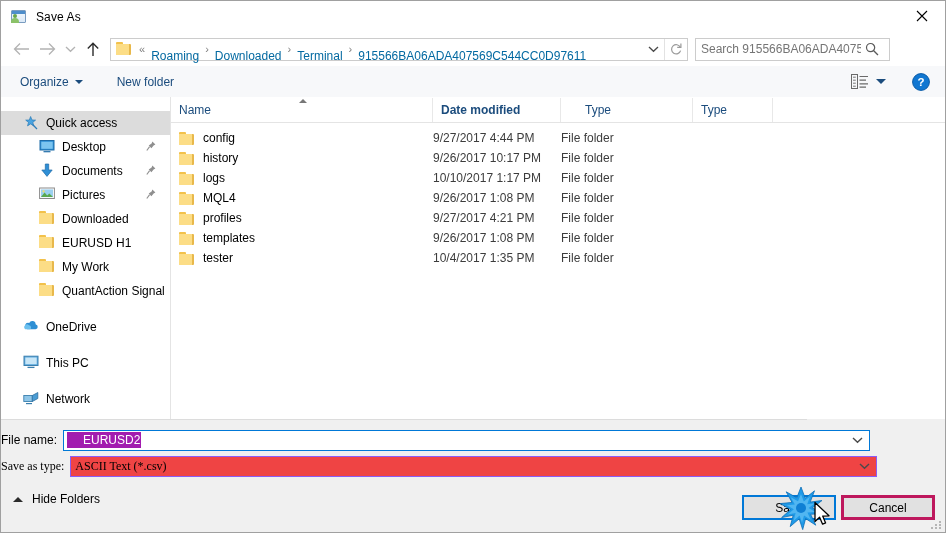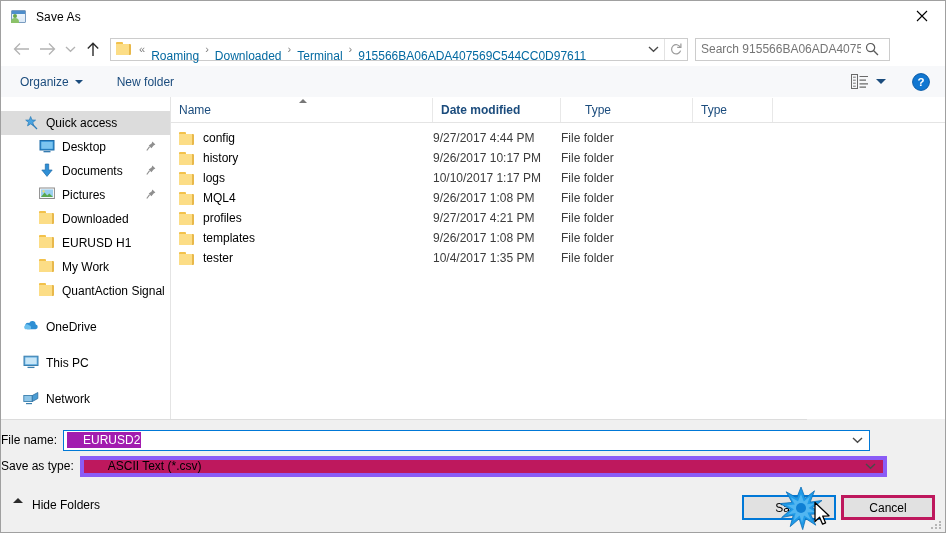--- a/index.html
+++ b/index.html
@@ -386,21 +386,21 @@
   }
   .field-row {
     position: absolute;
     left: 0;
     height: 22px;
     display: flex;
     align-items: center;
     width: 100%;
   }
   .field-row.fname { top: 9px; }
-  .field-row.ftype { top: 35px; }
+  .field-row.ftype { top: 35px; font-family: Liberation Serif, serif; }
   .field-label {
     width: 125px;
     text-align: right;
     font-size: 12px;
     color: #000;
     padding-right: 6px;
     box-sizing: border-box;
     white-space: nowrap;
   }
   .combo {
@@ -410,23 +410,22 @@
     display: flex;
     align-items: center;
     position: relative;
     flex: none;
   }
   .combo.editable {
     background: #ffffff;
     border: 1px solid #0078d7;
   }
   .combo.readonly {
-    background: #be185d;
-    border: 4px solid #8b5cf6;
-    padding-left: 20px;
+    background: #ef4444;
+    border: 1px solid #8b5cf6;
   }
   .combo .val {
     font-size: 12px;
     color: #000;
     padding-left: 4px;
     white-space: nowrap;
   }
   .combo .val.sel {
     background: #a21caf;
     color: #ffffff;
@@ -446,23 +445,23 @@
   
   .footer {
     position: absolute;
     left: 0; top: 488px;
     width: 946px;
     height: 45px;
     background: #f0f0f0;
   }
   .hide-folders {
     position: absolute;
-    left: 12px; top: 9px;
-    display: flex;
-    align-items: flex-start;
+    left: 12px; top: 3px;
+    display: flex;
+    align-items: center;
     gap: 9px;
     font-size: 12px;
     color: #000;
   }
   .hf-caret {
     width: 0; height: 0;
     border-left: 5px solid transparent;
     border-right: 5px solid transparent;
     border-bottom: 5px solid #2b2b2b;
   }

